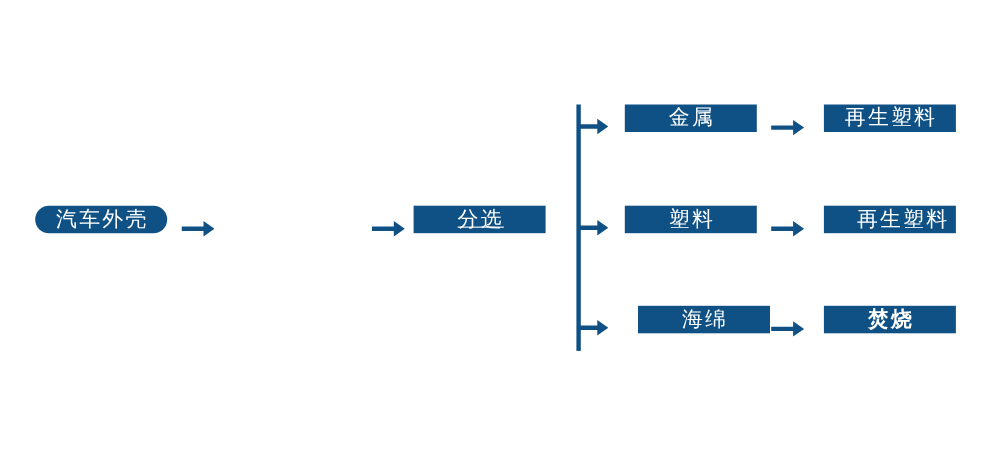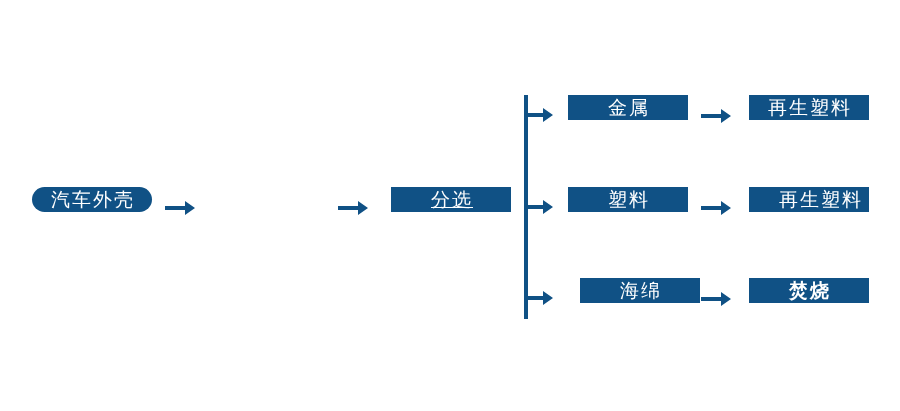--- a/index.html
+++ b/index.html
@@ -71,21 +71,21 @@
     </svg>
   </div>
 
 
   <div class="arrow" style="left:338px; top:196px;">
     <svg width="30" height="24" viewBox="0 0 30 24">
       <path d="M0 10 H20 V5 L30 12 L20 19 V14 H0 Z" fill="#105185"></path>
     </svg>
   </div>
 
-  <div class="node blue" style="left:391px; top:187px;text-decoration:underline;">
+  <div class="node blue" style="left:376px; top:187px;text-decoration:underline;">
     <span>分选</span>
   </div>
 
   <div class="trunk" style="left:524px; top:95px; width:4px; height:224px;"></div>
 
   <div class="branch-arrow" style="left:527px; top:104px;">
     <svg width="26" height="22" viewBox="0 0 26 22">
       <path d="M0 9 H16 V4 L26 11 L16 18 V13 H0 Z" fill="#105185"></path>
     </svg>
   </div>

